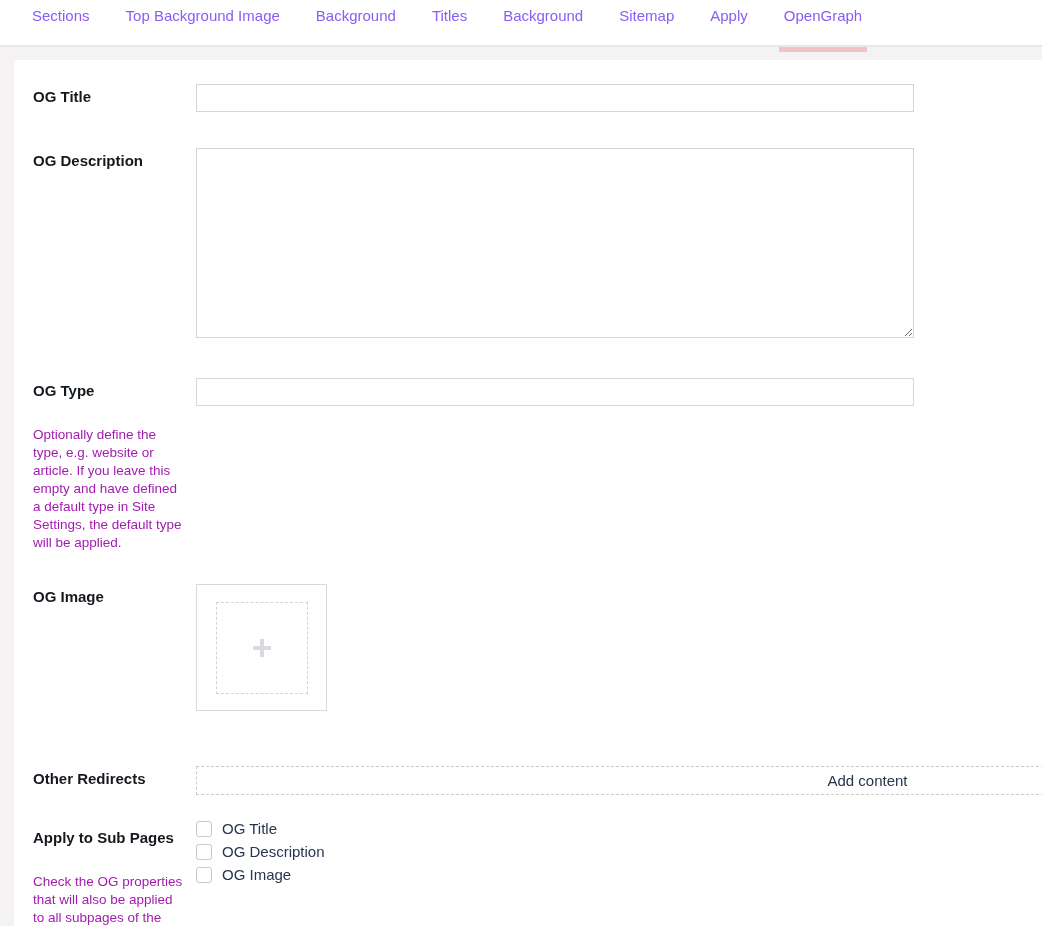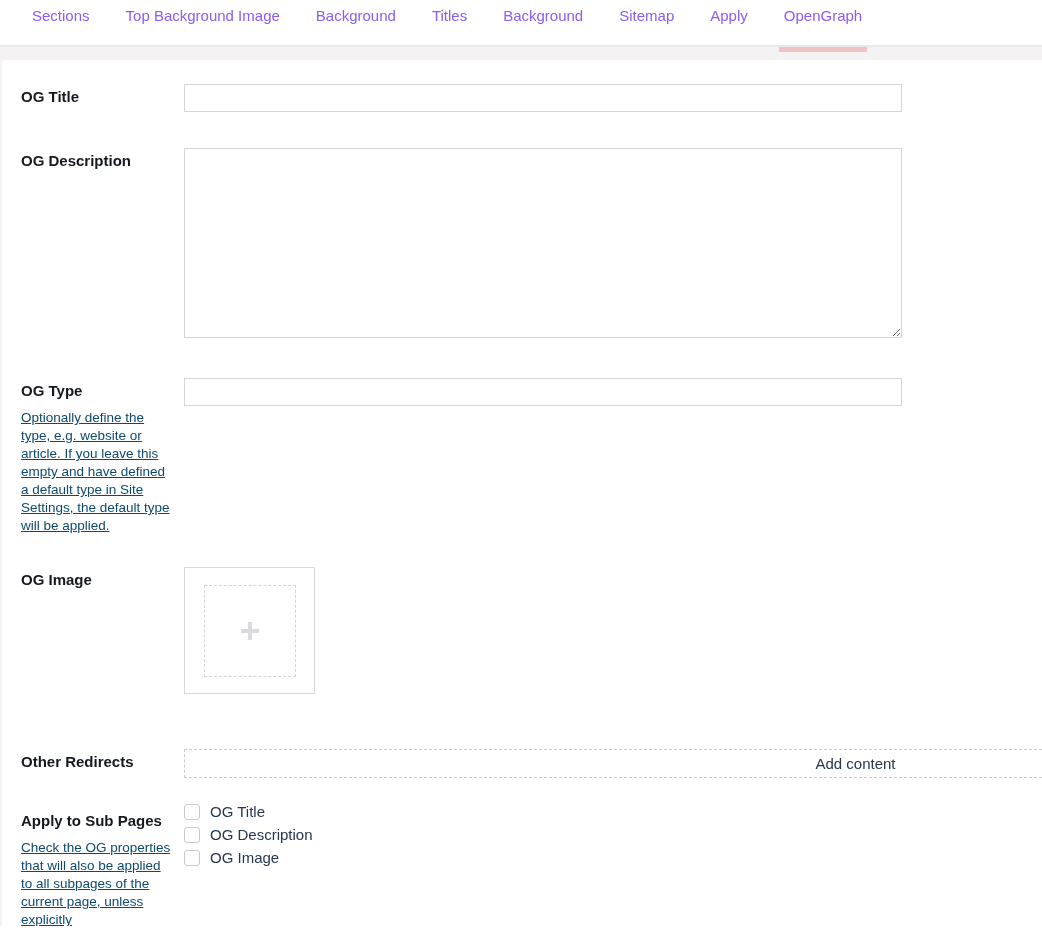--- a/index.html
+++ b/index.html
@@ -36,21 +36,21 @@
     left: 0; right: 0;
     bottom: 0;
     height: 5px;
     background: #f2c3c6;
   }
 
   
   .content-bg {
     background: #f4f2f3;
     height: 879px;
-    padding: 13px 0 0 2px;
+    padding: 13px 0 0 14px;
     overflow: hidden;
   }
   .panel {
     background: #ffffff;
     width: 1580px;
     height: 100%;
     border-radius: 3px 0 0 0;
     padding: 24px 0 0 19px;
   }
 
@@ -64,26 +64,25 @@
 
   .label-col { width: 163px; flex: 0 0 163px; padding-top: 4px; }
   .label-col .lbl {
     display: block;
     font-size: 15px;
     font-weight: bold;
     color: #15191e;
     line-height: 18px;
   }
   .label-col .help {
-    margin-top: 9px;
+    margin-top: 26px;
     width: 150px;
     font-size: 13.5px;
     line-height: 18px;
-    color: #0c4a6e;
-    text-decoration: underline;
+    color: #a21caf;
   }
 
   .field-col { flex: 1 1 auto; }
 
   input[type="text"] {
     width: 718px;
     height: 28px;
     border: 1px solid #d5d5d5;
     background: #ffffff;
     font-size: 14px;

